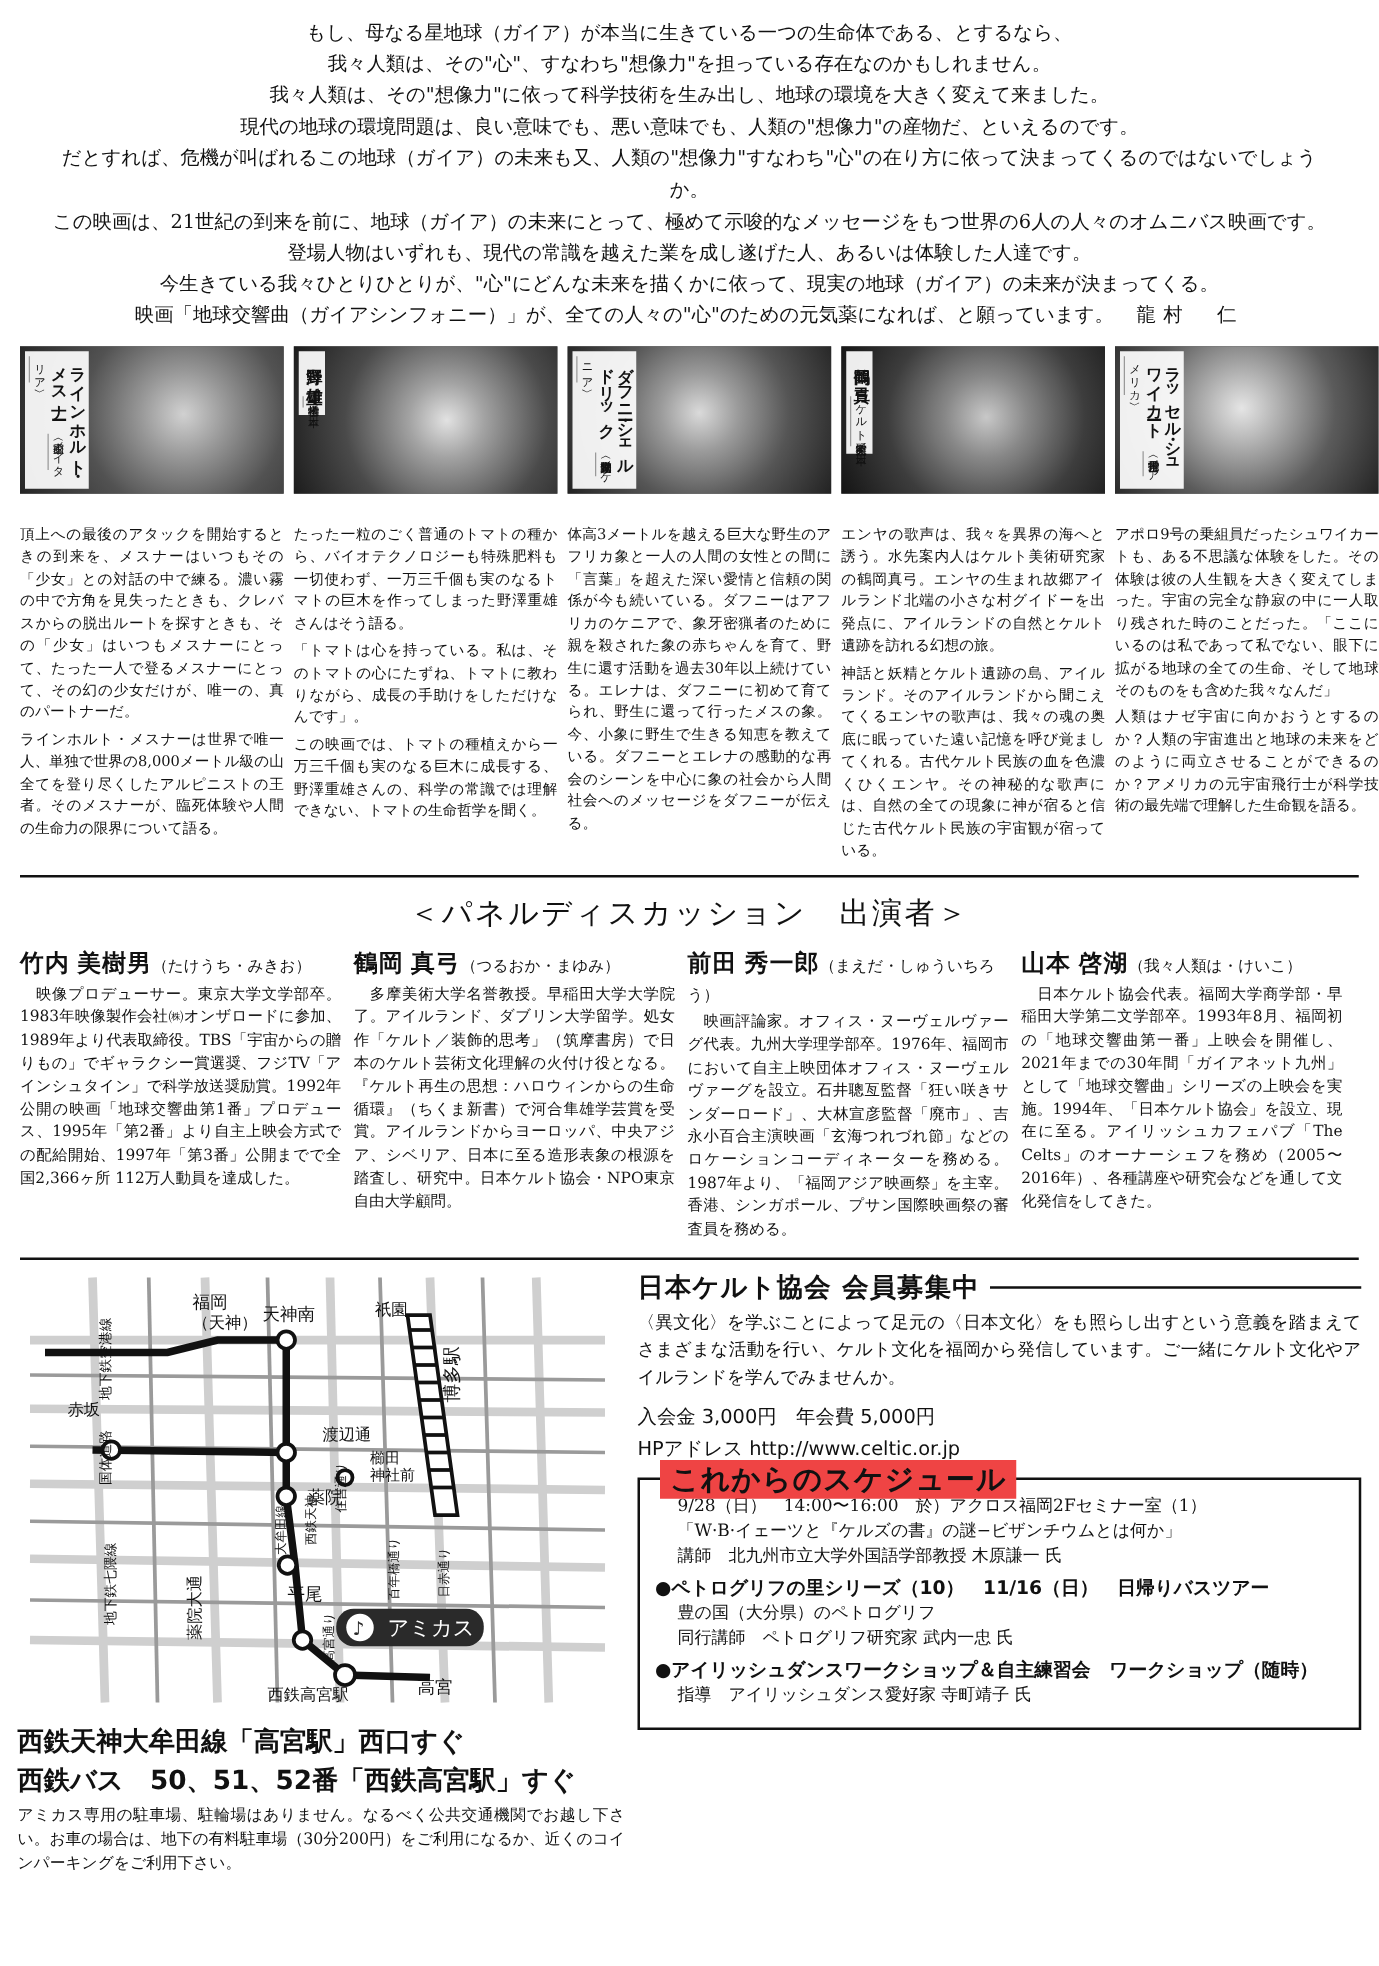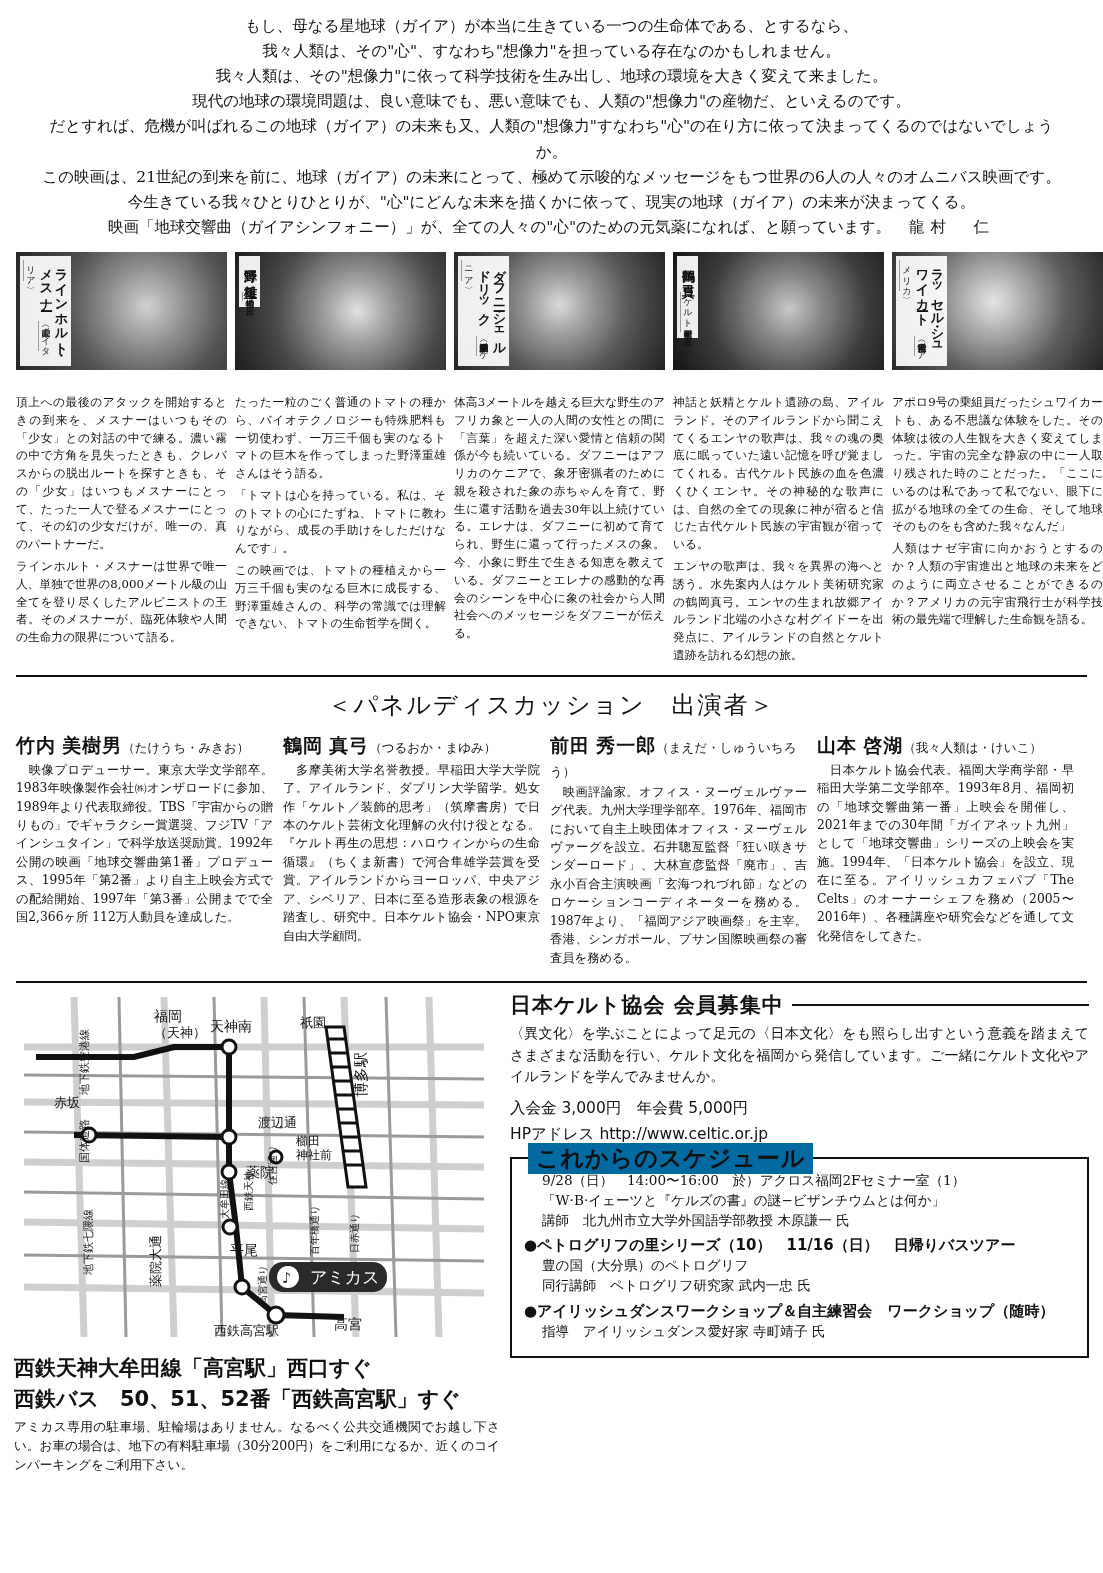--- a/index.html
+++ b/index.html
@@ -129,21 +129,21 @@
     margin: 12px 0 6px 0;
     color:#111;
   }
   .panel-rule-top{ border-top:2px solid #111; margin: 6px 16px 0 16px;}
   .panel-rule-bot{ border-top:2px solid #111; margin: 6px 16px 0 16px;}
   .panel{
     display:flex; gap:10px; padding: 6px 16px 8px 16px;
   }
   .panelist{ width:257px; }
   .pname{
-    font-family:Liberation Sans, sans-serif;
+    font-family:Liberation Serif, serif;
     font-size:19px; font-weight:700; color:#111; letter-spacing:1px;
   }
   .pname .kana{ font-size:12.5px; font-weight:400; letter-spacing:0; }
   .pbody{
     font-family:"DejaVu Serif","Liberation Serif",serif;
     font-size:12.3px; line-height:1.5; text-align:justify; margin-top:2px;
   }
 
   
   .bottom{ display:flex; padding: 4px 14px 0 14px; gap:10px;}
@@ -185,21 +185,21 @@
       repeating-linear-gradient(0deg,#000 0 6px,#fff 6px 12px);
     background-blend-mode: difference;
     border:2px solid #fff;
   }
   .qr-cap{ font-family:"DejaVu Sans",sans-serif; font-size:13px; margin-top:2px;}
 
   .sched-box{
     border:2px solid #111; margin-top:10px; padding:12px 10px 10px 12px; position:relative;
   }
   .sched-title{
-    position:absolute; top:-16px; left:16px; background:#0369a1; padding:0 8px;
+    position:absolute; top:-16px; left:16px; background:#ef4444; padding:0 8px;
     font-family:"DejaVu Sans",sans-serif; font-size:23px; font-weight:700; letter-spacing:1px;
   }
   .sched-item{ margin-bottom:5px; }
   .sched-h{
     font-family:"DejaVu Sans",sans-serif; font-size:15px; font-weight:700; line-height:1.4;
   }
   .sched-l{
     font-family:"DejaVu Serif","Liberation Serif",serif;
     font-size:13.6px; line-height:1.45; margin-left:18px;
   }
@@ -210,20 +210,21 @@
 <div class="page">
 
 
   <div class="lead">
     <p>もし、母なる星地球（ガイア）が本当に生きている一つの生命体である、とするなら、</p>
     <p>我々人類は、その"心"、すなわち"想像力"を担っている存在なのかもしれません。</p>
     <p>我々人類は、その"想像力"に依って科学技術を生み出し、地球の環境を大きく変えて来ました。</p>
     <p>現代の地球の環境問題は、良い意味でも、悪い意味でも、人類の"想像力"の産物だ、といえるのです。</p>
     <p>だとすれば、危機が叫ばれるこの地球（ガイア）の未来も又、人類の"想像力"すなわち"心"の在り方に依って決まってくるのではないでしょうか。</p>
     <p>この映画は、21世紀の到来を前に、地球（ガイア）の未来にとって、極めて示唆的なメッセージをもつ世界の6人の人々のオムニバス映画です。</p>
+    <p>登場人物はいずれも、現代の常識を越えた業を成し遂げた人、あるいは体験した人達です。</p>
     <p>今生きている我々ひとりひとりが、"心"にどんな未来を描くかに依って、現実の地球（ガイア）の未来が決まってくる。</p>
     <p>
       <span>映画「地球交響曲（ガイアシンフォニー）」が、全ての人々の"心"のための元気薬になれば、と願っています。</span><span class="sig">龍村　仁</span>
     </p>
   </div>
 
   <div class="cards">
 
     <div class="card">
       <div class="photo p1">
@@ -269,22 +270,22 @@
 
     <div class="card">
       <div class="photo p4">
         <div class="ph-bg"></div>
         <div class="name-tag">
           <span>鶴岡 真弓</span>
           <span class="role">〈ケルト美術研究家／日本〉</span>
         </div>
       </div>
       <div class="card-text">
+        <p>エンヤの歌声は、我々を異界の海へと誘う。水先案内人はケルト美術研究家の鶴岡真弓。エンヤの生まれ故郷アイルランド北端の小さな村グイドーを出発点に、アイルランドの自然とケルト遺跡を訪れる幻想の旅。</p>
         <p>神話と妖精とケルト遺跡の島、アイルランド。そのアイルランドから聞こえてくるエンヤの歌声は、我々の魂の奥底に眠っていた遠い記憶を呼び覚ましてくれる。古代ケルト民族の血を色濃くひくエンヤ。その神秘的な歌声には、自然の全ての現象に神が宿ると信じた古代ケルト民族の宇宙観が宿っている。</p>
-        <p>エンヤの歌声は、我々を異界の海へと誘う。水先案内人はケルト美術研究家の鶴岡真弓。エンヤの生まれ故郷アイルランド北端の小さな村グイドーを出発点に、アイルランドの自然とケルト遺跡を訪れる幻想の旅。</p>
       </div>
     </div>
 
     <div class="card">
       <div class="photo p5">
         <div class="ph-bg"></div>
         <div class="name-tag">
           <span>ラッセル・シュワイカート</span>
           <span class="role">〈元宇宙飛行士／アメリカ〉</span>
         </div>

